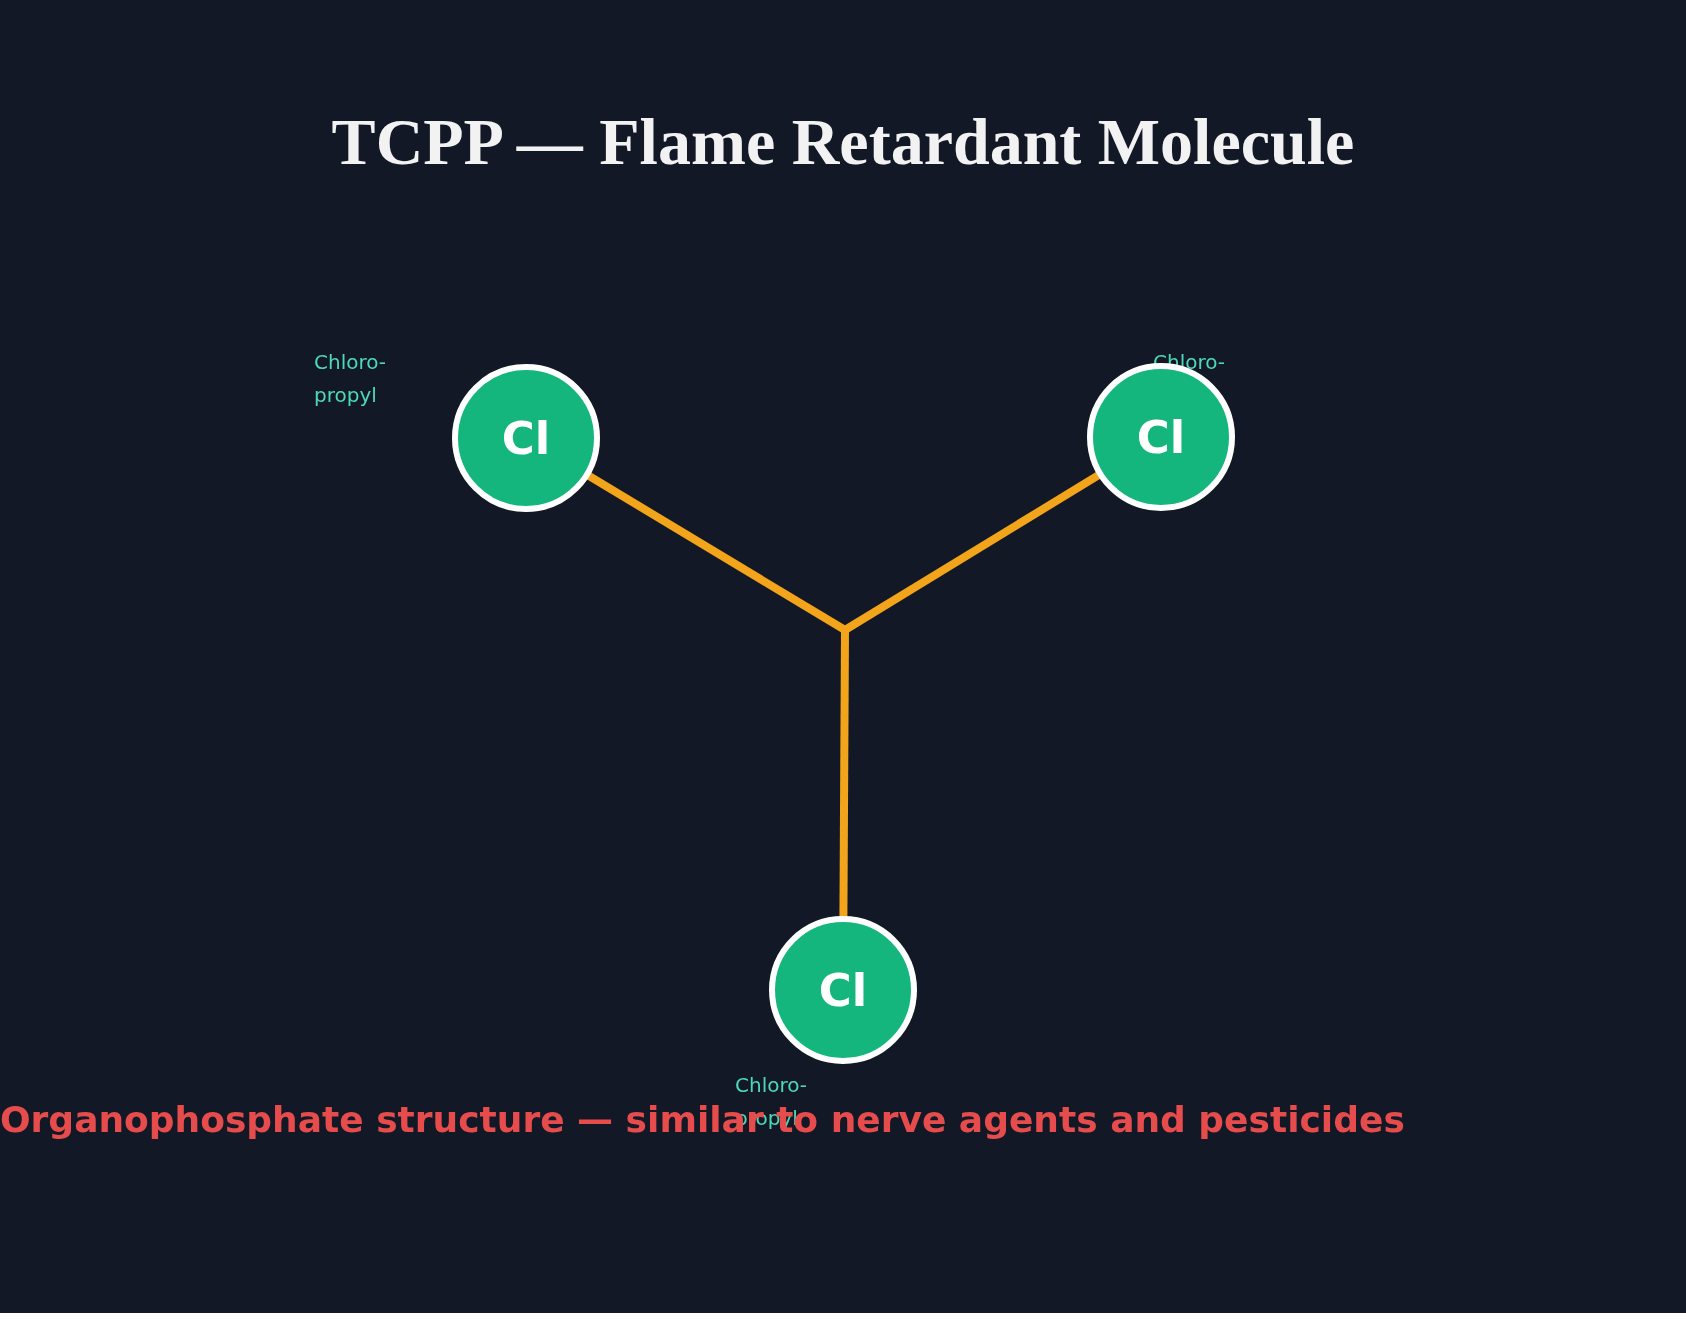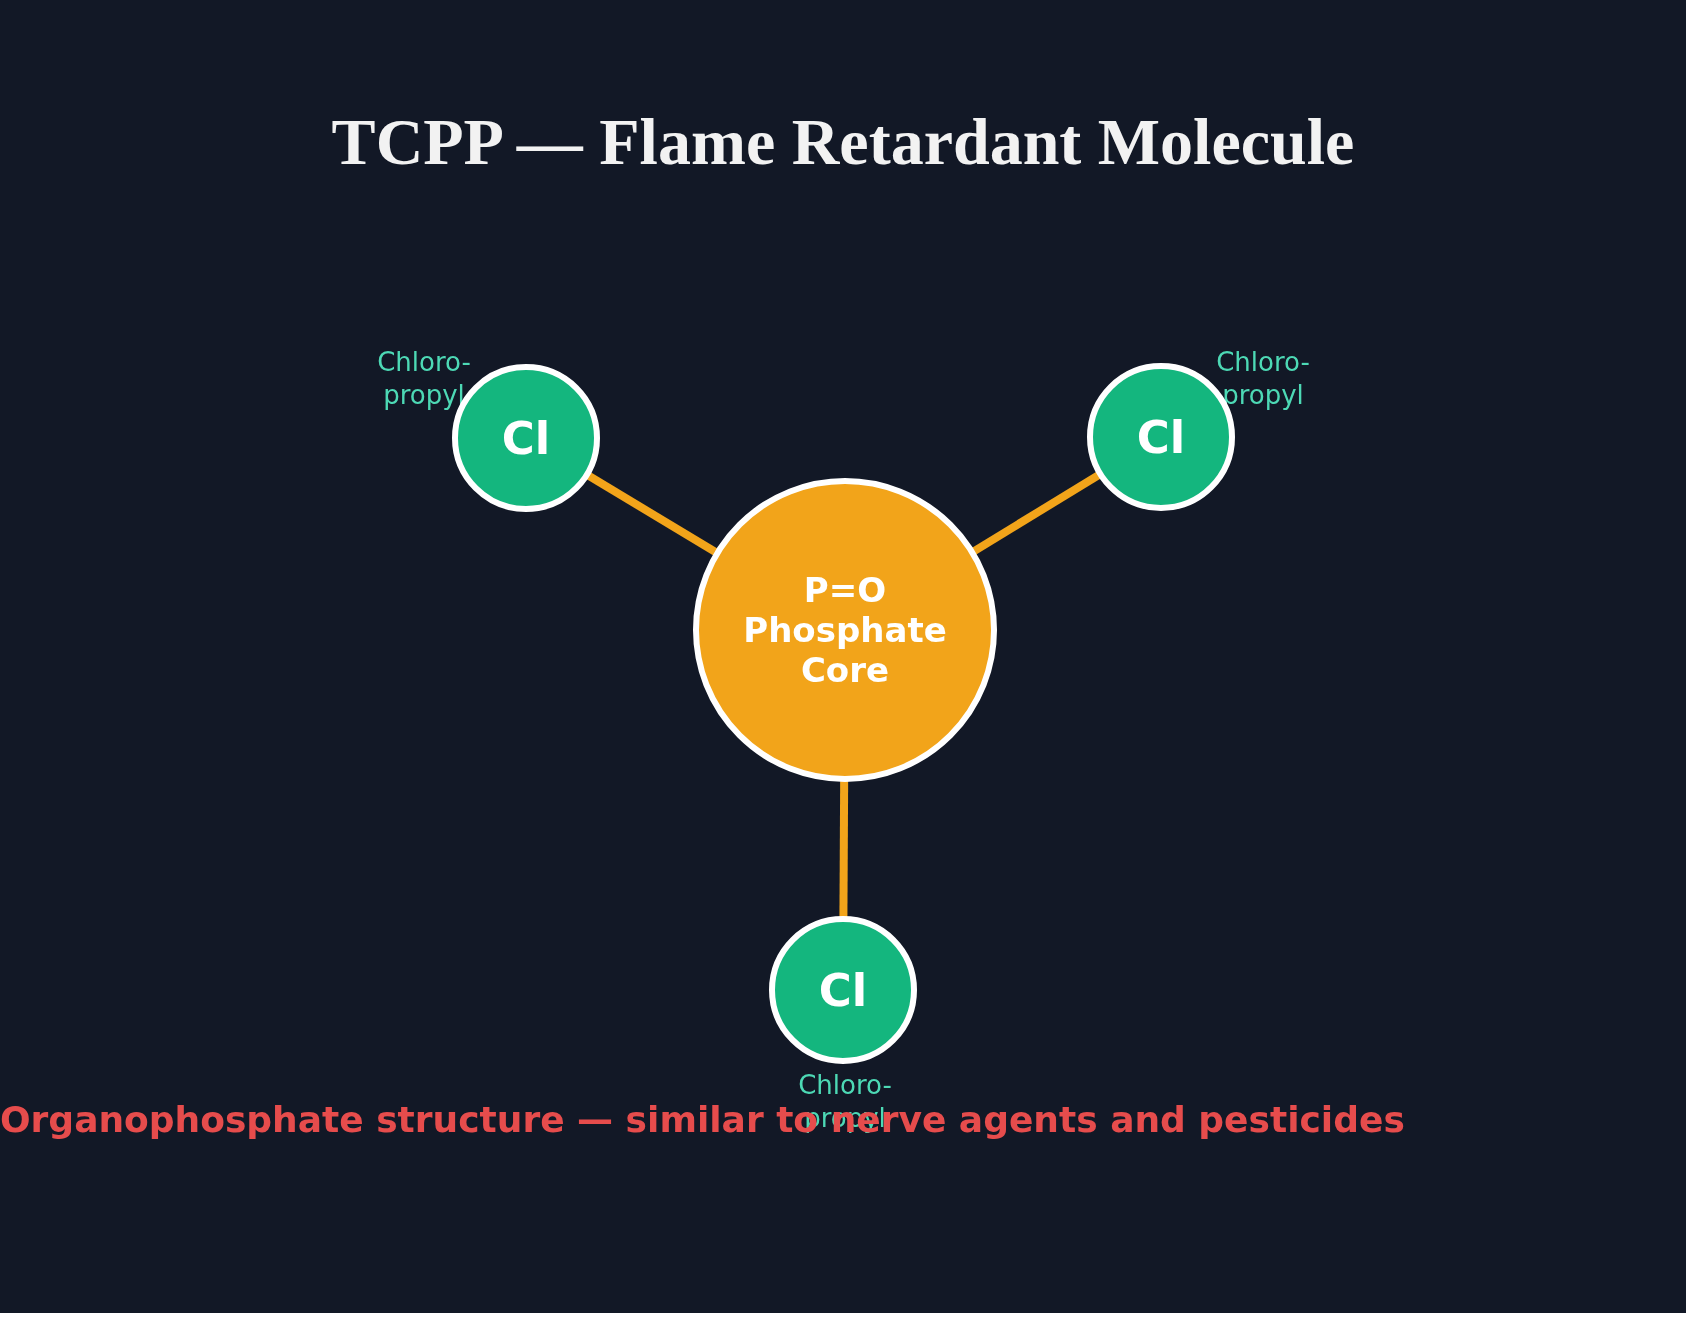--- a/index.html
+++ b/index.html
@@ -33,21 +33,21 @@
     top: 0;
     z-index: 1;
   }
   .node {
     position: absolute;
     border-radius: 50%;
     border: 6px solid var(--node_border, #ffffff);
     display: flex;
     align-items: center;
     justify-content: center;
-    text-align: center;
+    text-align: left;
     z-index: 3;
     box-sizing: content-box;
   }
   .core-node {
     left: 693px;
     top: 478px;
     width: 292px;
     height: 292px;
     background: var(--core_fill, #F2A41A);
   }
@@ -67,22 +67,21 @@
     font-weight: bold;
     font-size: 45px;
     color: #ffffff;
   }
   .atom-top-left  { left: 452px;  top: 364px; }
   .atom-top-right { left: 1087px; top: 363px; }
   .atom-bottom    { left: 769px;  top: 916px; }
   .group-label {
     position: absolute;
     width: 220px;
-    text-align: center;
-    font-size: 26px;
+    font-size: 20px;
     line-height: 33px;
     color: var(--group_label, #4DD9B5);
     white-space: pre-line;
     z-index: 2;
   }
   .label-top-left  { left: 314px;  top: 346px; }
   .label-top-right { left: 1153px; top: 346px; }
   .label-bottom    { left: 735px;  top: 1069px; }
   .footnote {
     position: absolute;
@@ -112,25 +111,20 @@
 
   <div class="group-label label-top-left">Chloro-
 propyl</div>
 
   <div class="group-label label-top-right">Chloro-
 propyl</div>
 
   <div class="group-label label-bottom">Chloro-
 propyl</div>
 
-  <div class="node core-node">
-    <div class="core-label">P=O
-Phosphate
-Core</div>
-  </div>
 
   <div class="node atom-node atom-top-left">
     <span class="symbol">Cl</span>
   </div>
 
   <div class="node atom-node atom-top-right">
     <span class="symbol">Cl</span>
   </div>
 
   <div class="node atom-node atom-bottom">

